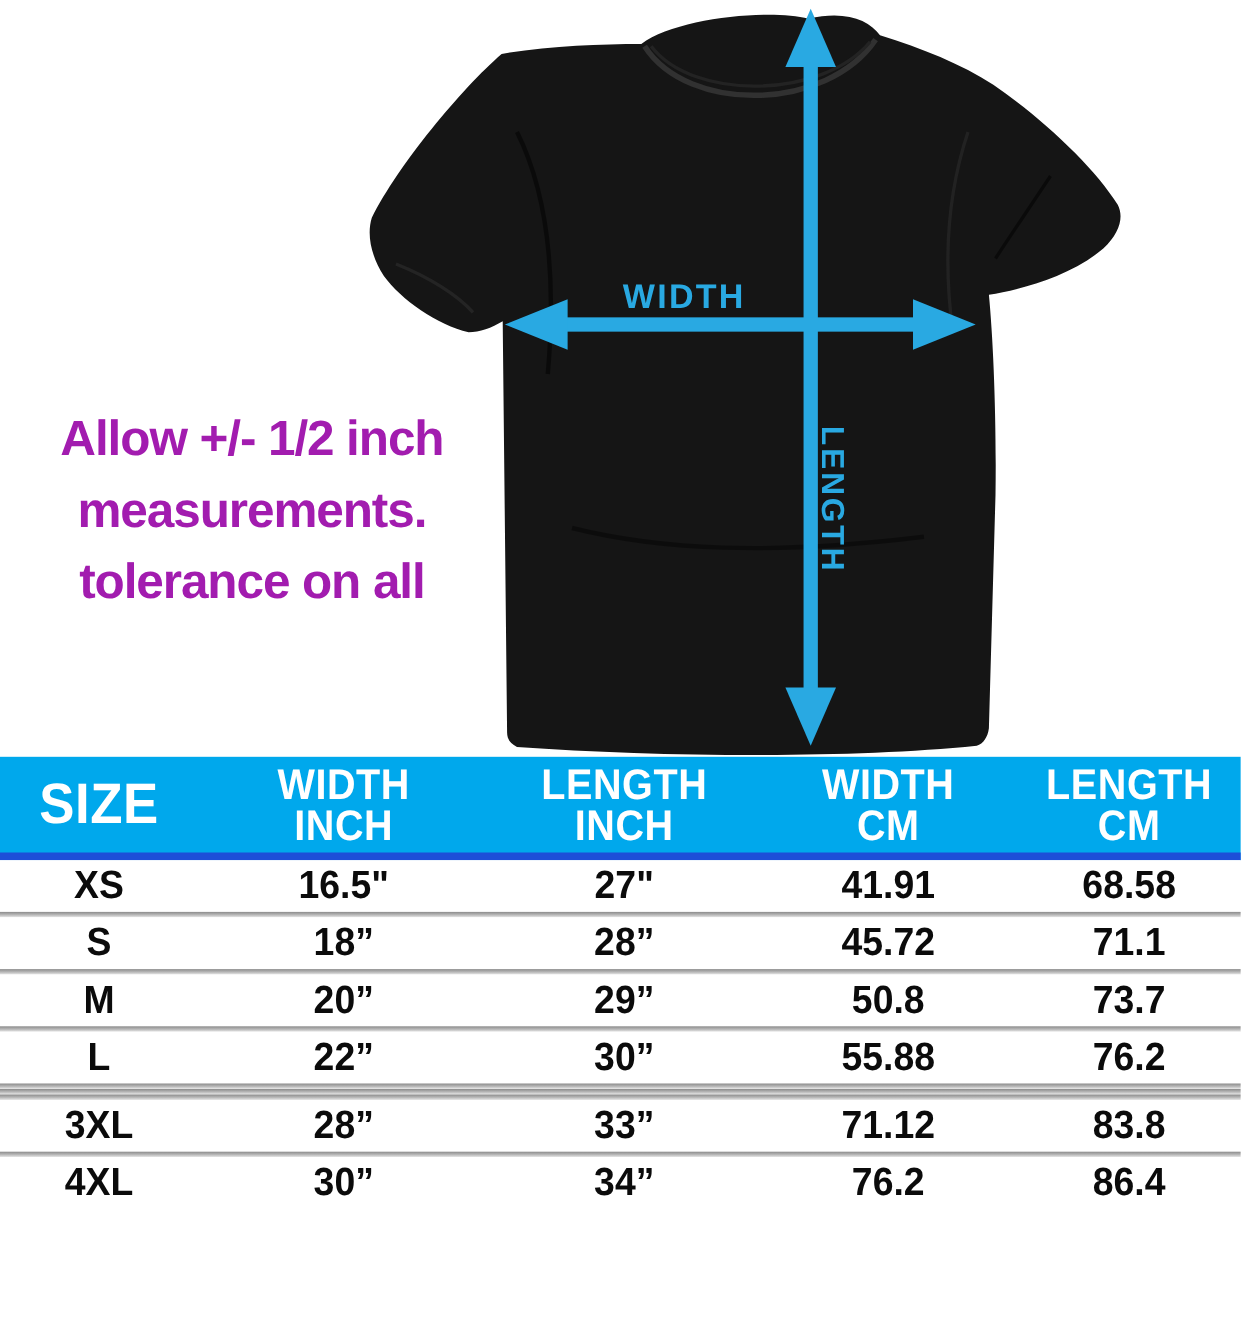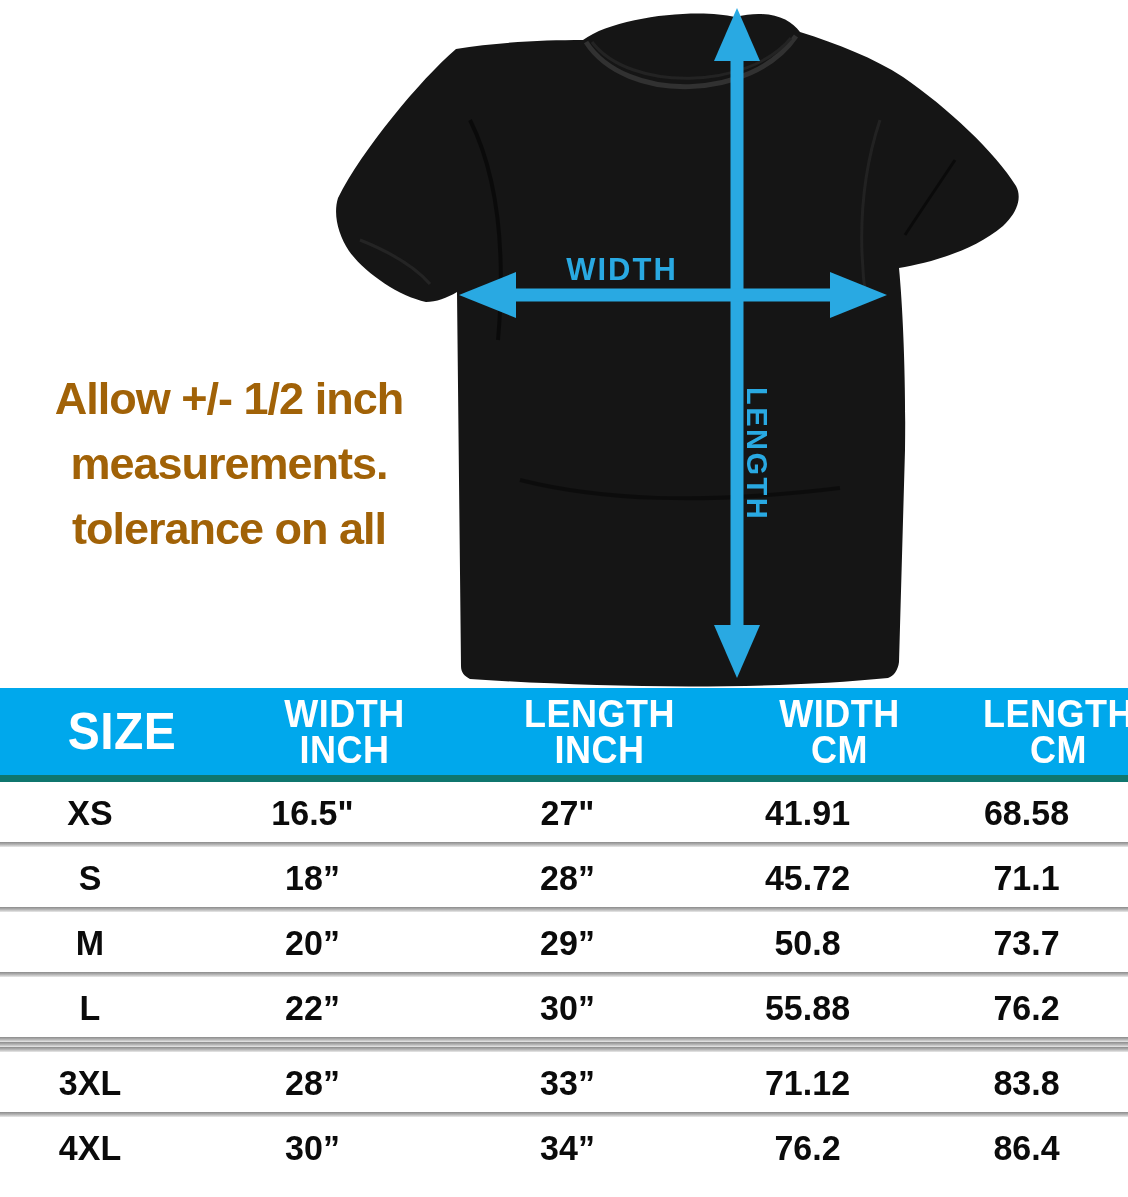--- a/index.html
+++ b/index.html
@@ -6,41 +6,41 @@
   body{
     width:1128px;height:1197px;overflow:hidden;background:#ffffff;
     font-family:"Liberation Sans", sans-serif;
     position:relative;
   }
   
   .hero{position:relative;width:1128px;height:688px;background:#ffffff;}
   .hero svg{position:absolute;left:0;top:0;}
   .tolerance-note{
     position:absolute;left:0;top:366px;width:458px;
-    text-align:center;color:#a16207;
+    text-align:center;color:#a21caf;
     font-weight:bold;font-size:45px;line-height:65px;
     letter-spacing:-1px;
   }
   
   .size-table{position:absolute;left:0;top:688px;width:1128px;}
   .header-row{
     display:grid;grid-template-columns:180px 265px 245px 235px 203px;
     align-items:center;height:87px;
-    background:#00A8EC;border-bottom:7px solid #0f766e;padding-left:32px;
+    background:#00A8EC;border-bottom:7px solid #1d4ed8;
   }
   .header-cell{
     text-align:center;color:#ffffff;font-weight:bold;
     font-size:36px;line-height:34px;letter-spacing:0.5px;
     transform:scaleY(1.08);
   }
   .header-cell.size-col{font-size:48px;line-height:48px;}
   .header-cell span{display:block;}
   .data-row{
     display:grid;grid-template-columns:180px 265px 245px 235px 203px;
-    align-items:center;height:60px;background:#ffffff;
+    align-items:center;height:47px;background:#ffffff;
   }
   .cell{
     text-align:center;color:#0b0b0b;font-weight:bold;font-size:34px;
     transform:scaleY(1.05);
   }
   .row-sep{height:5px;background:linear-gradient(180deg,#8b8b8b 0%,#b9b9b9 55%,#e9e9e9 100%);}
 </style>
 </head>
 <body>
 

